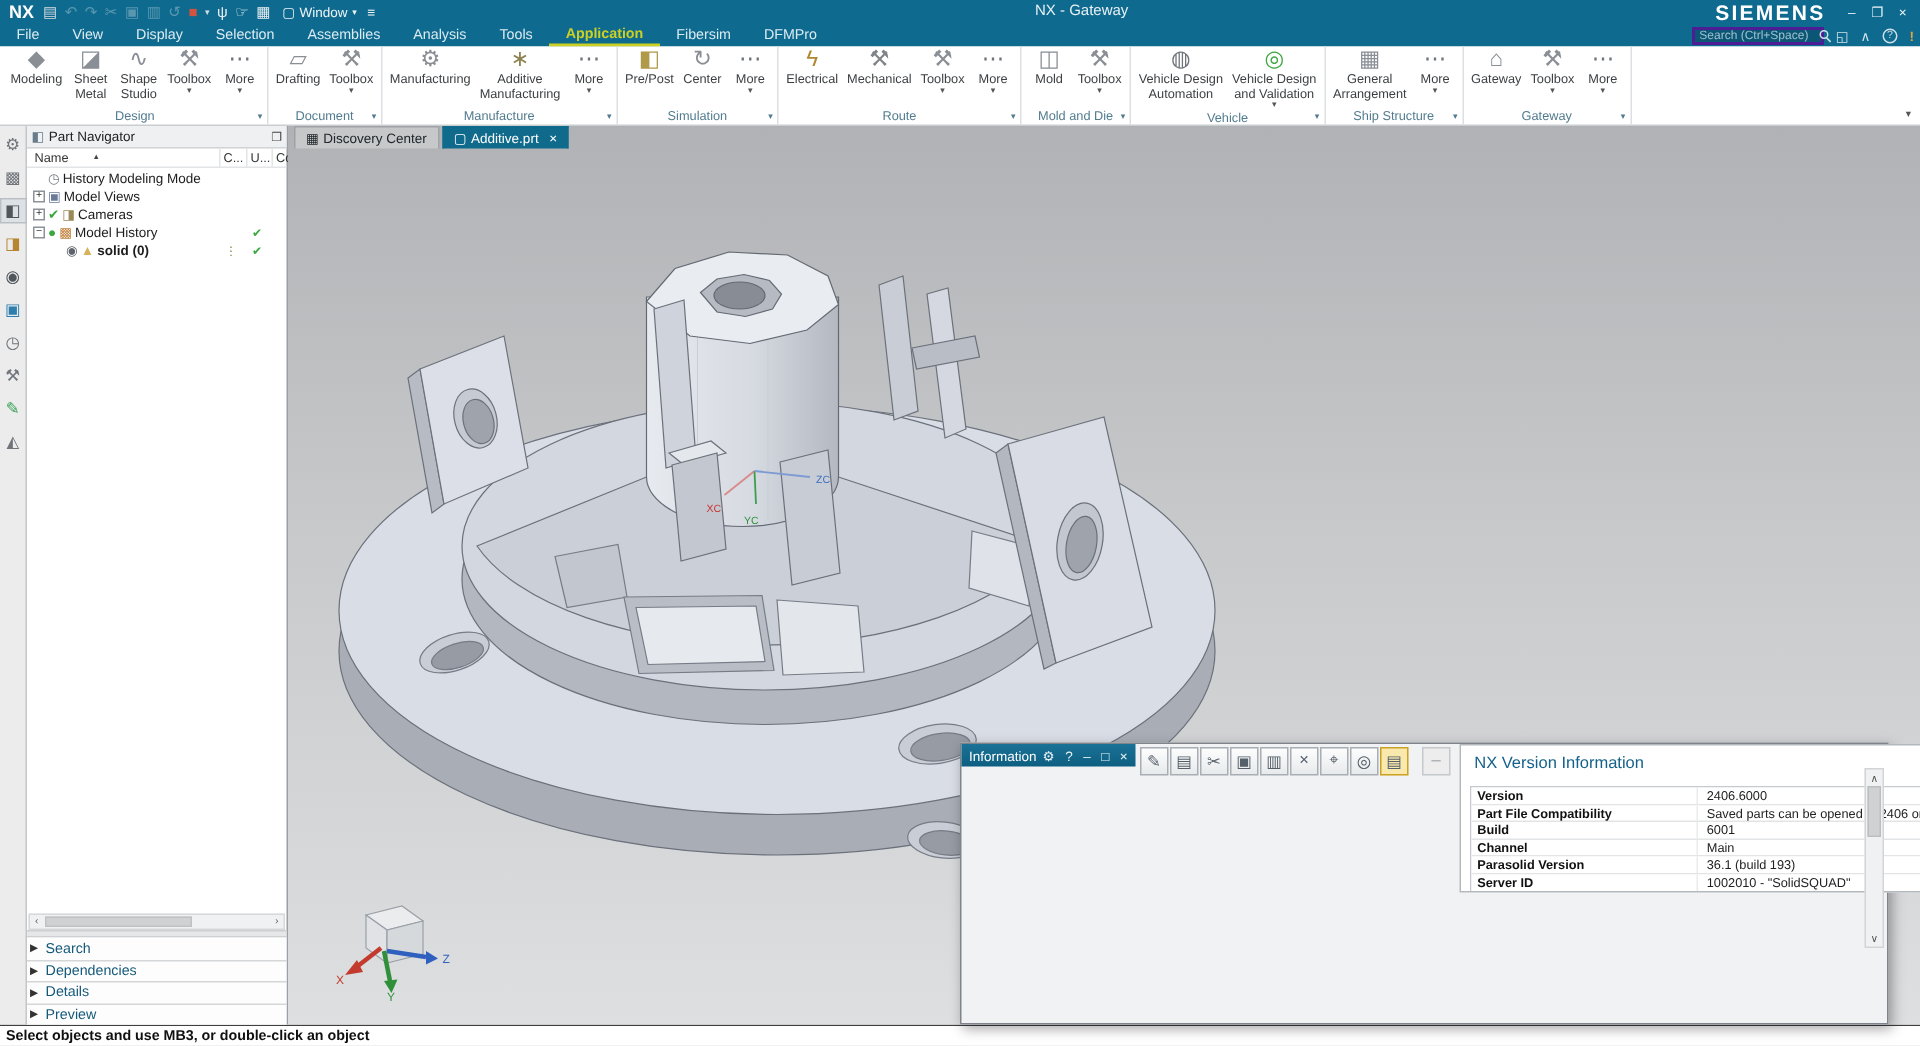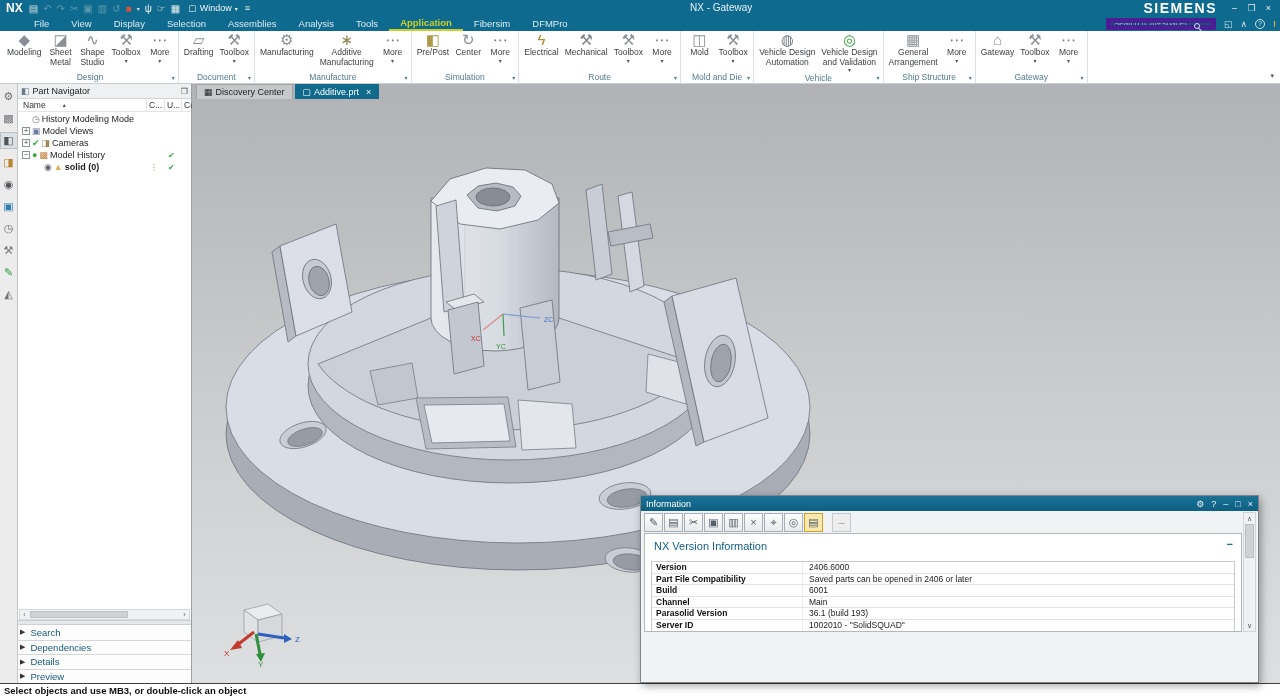--- a/index.html
+++ b/index.html
@@ -15,25 +15,25 @@
   .qarr{font-size:6px;color:#cfe0e8}
   .winmenu{display:flex;align-items:center;gap:3px;margin-left:8px;font-size:9px;color:#eef4f7;cursor:pointer}
   .winmenu .ic{font-size:9px}
   .tb-title{position:absolute;left:690px;top:2px;font-size:10px;color:#e8f1f5}
   .tb-right{position:absolute;right:4px;top:0;height:16px;display:flex;align-items:center;gap:10px}
   .brand{font-weight:bold;font-size:14px;letter-spacing:1.5px;color:#fff}
   .winctl{display:flex;gap:2px}
   .winctl span{width:15px;text-align:center;font-size:9px;cursor:pointer;color:#eaf2f6}
 
   
-  .menubar{height:15px;background:#0e6a8e;display:flex;align-items:center;color:#dcebf2;position:relative;padding-left:23px}
+  .menubar{height:15px;background:#0e6a8e;display:flex;align-items:center;color:#dcebf2;position:relative;padding-left:0}
   .mitem{font-size:9.5px;padding:0 11px;cursor:pointer;height:15px;display:flex;align-items:center}
   .mitem.active{color:#ccd023;border-bottom:2px solid #ccd023;font-weight:bold}
   .mb-right{position:absolute;right:4px;display:flex;align-items:center;gap:8px}
-  .searchbox{display:flex;background:rgba(0,0,0,.18);border:5px solid #4c1d95;height:12px;width:110px;padding:0 3px}
+  .searchbox{display:flex;background:rgba(0,0,0,.18);border:2px solid #4c1d95;height:12px;width:88px;padding:0 3px}
   .searchbox input{background:transparent;border:none;outline:none;color:#d6e5ec;font-size:8px;width:80px;font-family:"Liberation Sans",sans-serif}
   .searchbox input::placeholder{color:#9fc0cf}
   .mag{width:6px;height:6px;border:1px solid #cfe0e8;border-radius:50%;position:relative;flex:none}
   .mag::after{content:"";position:absolute;width:4px;height:1px;background:#cfe0e8;transform:rotate(45deg);right:-3px;bottom:-2px}
   .mbic{font-size:9px;color:#cfe0e8;cursor:pointer}
   .mbic.help{width:10px;height:10px;border:1px solid #cfe0e8;border-radius:50%;font-size:7px;line-height:8px;text-align:center}
   .mbic.alert{color:#e8a33c;font-weight:bold}
 
   
   .ribbon{height:53px;background:#fff;border-bottom:1px solid #c9ced2;display:flex;align-items:stretch;padding-left:2px;position:relative}
@@ -83,21 +83,21 @@
   .tabstrip{height:15px;display:flex;align-items:stretch;padding-left:4px;gap:2px}
   .tab{display:flex;align-items:center;gap:3px;padding:0 7px;font-size:9px;color:#20262b;cursor:pointer;background:rgba(255,255,255,.28);border:1px solid rgba(110,116,122,.45);border-bottom:none}
   .tab .ic{font-size:9px}
   .tab.active{background:#0f6a8c;color:#fff;border-color:#0f6a8c}
   .tab.active .ic{color:#fff !important}
   .tclose{margin-left:4px;font-size:9px;cursor:pointer}
   .model-svg{position:absolute;left:28px;top:62px}
   .triad-svg{position:absolute;left:30px;top:512px}
 
   
-  .infowin{position:absolute;left:640px;top:411px;width:619px;height:188px;background:#f1f2f3;border:1px solid #7e8489;box-shadow:2px 3px 8px rgba(0,0,0,.35);display:flex;flex-direction:column;z-index:5}
+  .infowin{position:absolute;left:640px;top:411px;width:619px;height:188px;background:#f1f2f3;border:1px solid #7e8489;box-shadow:2px 3px 8px rgba(0,0,0,.35);display:flex;flex-direction:row;z-index:5}
   .iw-title{height:15px;background:linear-gradient(180deg,#1a7296,#0d5f81);color:#fff;font-size:9px;display:flex;align-items:center;padding:0 5px;gap:4px;flex:none}
   .iwt-icons{margin-left:auto;display:flex;gap:7px;align-items:center}
   .iwt-icons .ic{font-size:9px;color:#eaf2f6 !important;cursor:pointer}
   .iw-toolbar{height:22px;display:flex;align-items:center;gap:1px;padding:1px 3px;flex:none}
   .itb-btn{width:19px;height:19px;border:1px solid #a8aeb3;background:linear-gradient(#fdfdfd,#e7eaec);display:flex;align-items:center;justify-content:center;cursor:pointer}
   .itb-btn .ic{font-size:11px;color:#55606a !important}
   .itb-btn.hl{background:#fae9ad;border-color:#c9a227}
   .itb-btn.dis{background:#ededee;border-color:#c5c9cc}
   .itb-btn.dis .ic{color:#9aa0a5 !important}
   .itb-sep{width:7px}

